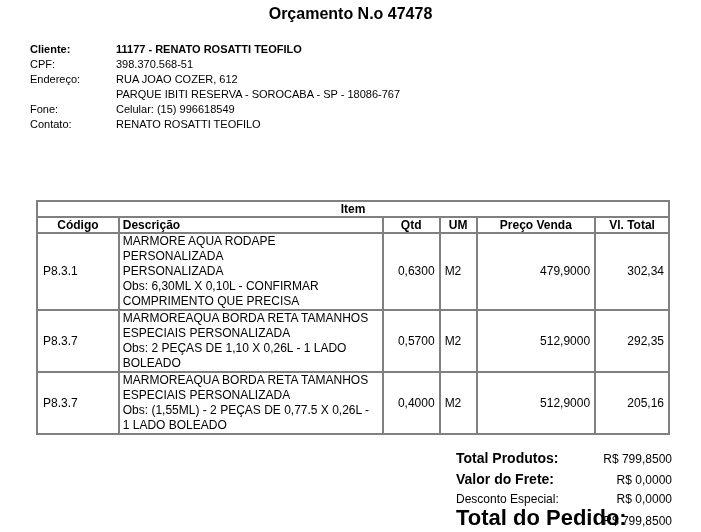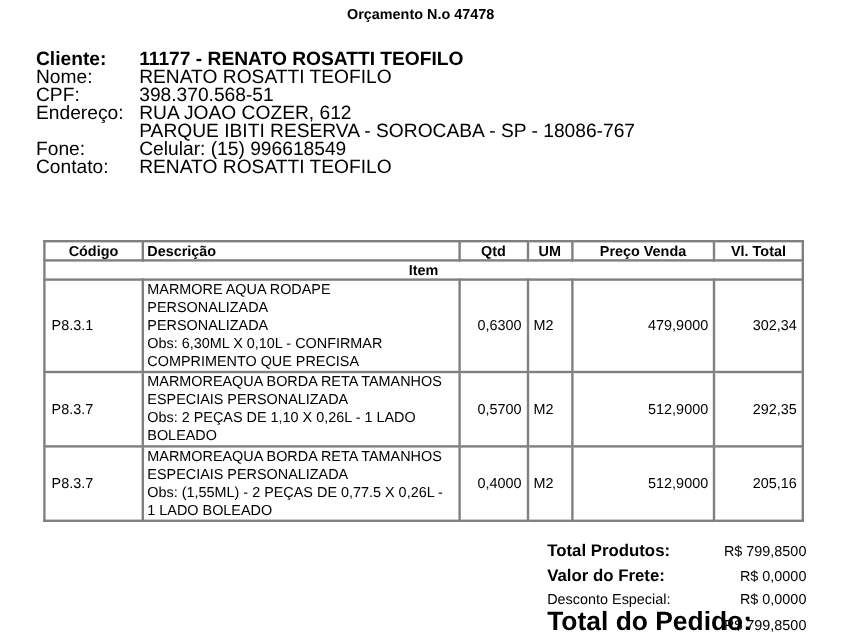--- a/index.html
+++ b/index.html
@@ -1,21 +1,21 @@
 <!DOCTYPE html>
 <html><head>
 <meta charset="utf-8">
 <style>
   html, body { margin: 0; padding: 0; background: #ffffff; }
   body { width: 701px; height: 532px; position: relative; overflow: hidden;
          font-family: "Liberation Sans", sans-serif; font-size: 12px; color: #000; }
   .title { position: absolute; top: 5px; left: 0; width: 701px; text-align: center;
-           font-weight: bold; font-size: 12px; }
+           font-weight: bold; font-size: 16px; }
   .client { position: absolute; top: 42px; left: 30px; border-collapse: collapse; }
-  .client td { padding: 0; height: 15px; line-height: 15px; vertical-align: top; font-size: 16px; }
+  .client td { padding: 0; height: 15px; line-height: 15px; vertical-align: top; font-size: 11px; }
   .client td.lbl { width: 86px; }
   .client tr.bold td { font-weight: bold; }
   .items { position: absolute; top: 200px; left: 36px; width: 634px;
            border-collapse: collapse; border: 2px solid #808080; }
   .items th, .items td { border: 2px solid #808080; font-size: 12px; }
   .items th { font-weight: bold; padding: 0 3px; height: 14px; line-height: 14px; }
   .items th.item-cap { height: 14px; }
   .items td { padding: 0 4px; line-height: 15px; vertical-align: middle; }
   .items td.desc { padding: 0 3px; }
   .items td.num { text-align: right; }
@@ -31,24 +31,20 @@
 </head>
 <body>
 
 <div class="title">Orçamento N.o 47478</div>
 
 <table class="client">
   <tbody>
       <tr class="bold">
     <td class="lbl">Cliente:</td>
     <td>11177 - RENATO ROSATTI TEOFILO</td>
-  </tr>
-  <tr>
-    <td class="lbl">Nome:</td>
-    <td>RENATO ROSATTI TEOFILO</td>
   </tr>
   <tr>
     <td class="lbl">CPF:</td>
     <td>398.370.568-51</td>
   </tr>
   <tr>
     <td class="lbl">Endereço:</td>
     <td>RUA JOAO COZER, 612</td>
   </tr>
   <tr>
@@ -70,29 +66,29 @@
   <colgroup>
     <col style="width:82px">
       <col style="width:265px">
       <col style="width:57px">
     <col style="width:37px">
       <col style="width:119px">
       <col style="width:74px">
   </colgroup>
   <thead>
     <tr>
+      <th class="item-cap" colspan="6">Item</th>
+    </tr>
+    <tr>
       <th>Código</th>
       <th style="text-align:left">Descrição</th>
       <th>Qtd</th>
       <th>UM</th>
       <th>Preço Venda</th>
       <th>Vl. Total</th>
-    </tr>
-    <tr>
-      <th class="item-cap" colspan="6">Item</th>
     </tr>
   </thead>
   <tbody>
     <tr>
       <td class="code">P8.3.1</td>
       <td class="desc">
         <div>MARMORE AQUA RODAPE PERSONALIZADA</div>
         <div>PERSONALIZADA</div>
         <div>Obs: 6,30ML X 0,10L - CONFIRMAR</div>
         <div>COMPRIMENTO QUE PRECISA</div>

